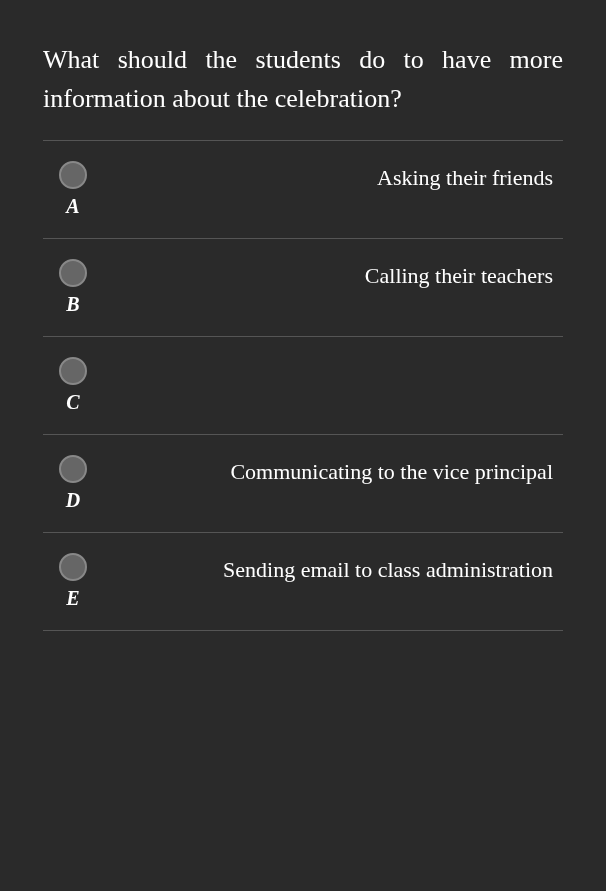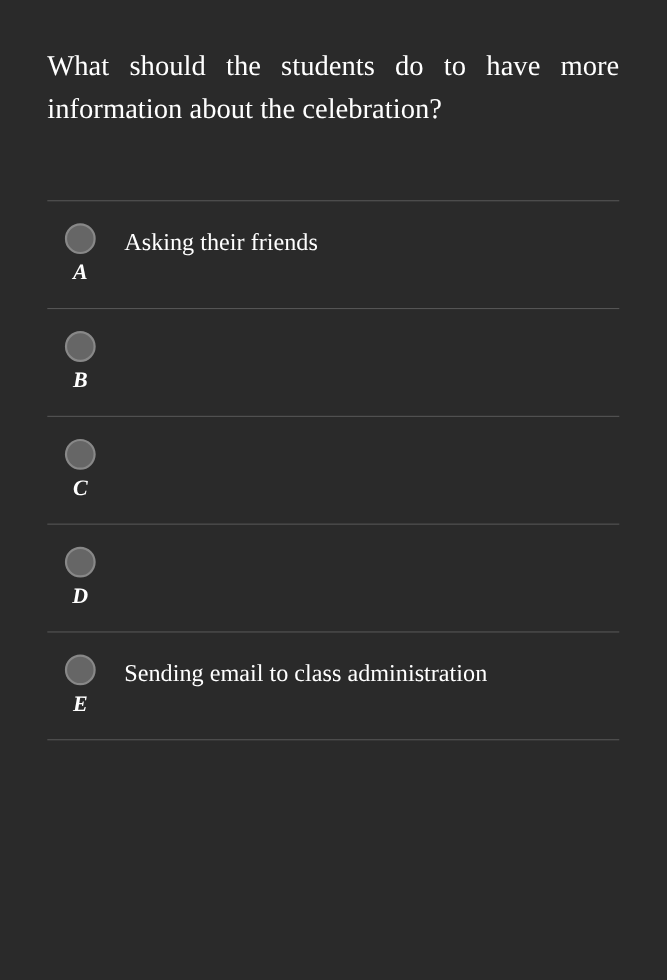--- a/index.html
+++ b/index.html
@@ -21,21 +21,21 @@
     .question-container {
       width: 560px;
       padding: 40px 20px 40px 20px;
     }
 
     .question-text {
       color: #ffffff;
       font-size: 26px;
       line-height: 1.5;
       font-weight: 400;
-      margin-bottom: 64px;
+      margin-bottom: 22px;
       text-align: justify;
     }
 
     .options-list {
       width: 100%;
       border-top: 1px solid #555555;
     }
 
     .option-item {
       display: flex;
@@ -70,20 +70,21 @@
       font-weight: bold;
       font-style: italic;
     }
 
     .option-text {
       color: #ffffff;
       font-size: 22px;
       line-height: 1.4;
       padding-top: 2px;
       flex: 1;
+      text-align: right;
     }
   </style>
 </head>
 <body>
 
 <div class="question-container">
   <div class="question-text">What should the students do to have more information about the celebration?</div>
 
   <div class="options-list">
 
@@ -92,32 +93,34 @@
           <div class="radio-circle"></div>
           <span class="option-letter">A</span>
         </div>
         <div class="option-text">Asking their friends</div>
       </div>
       <div class="option-item">
         <div class="option-left">
           <div class="radio-circle"></div>
           <span class="option-letter">B</span>
         </div>
+        <div class="option-text">Calling their teachers</div>
       </div>
       <div class="option-item">
         <div class="option-left">
           <div class="radio-circle"></div>
           <span class="option-letter">C</span>
         </div>
       </div>
       <div class="option-item">
         <div class="option-left">
           <div class="radio-circle"></div>
           <span class="option-letter">D</span>
         </div>
+        <div class="option-text">Communicating to the vice principal</div>
       </div>
       <div class="option-item">
         <div class="option-left">
           <div class="radio-circle"></div>
           <span class="option-letter">E</span>
         </div>
         <div class="option-text">Sending email to class administration</div>
       </div>
     </div>
 </div>

